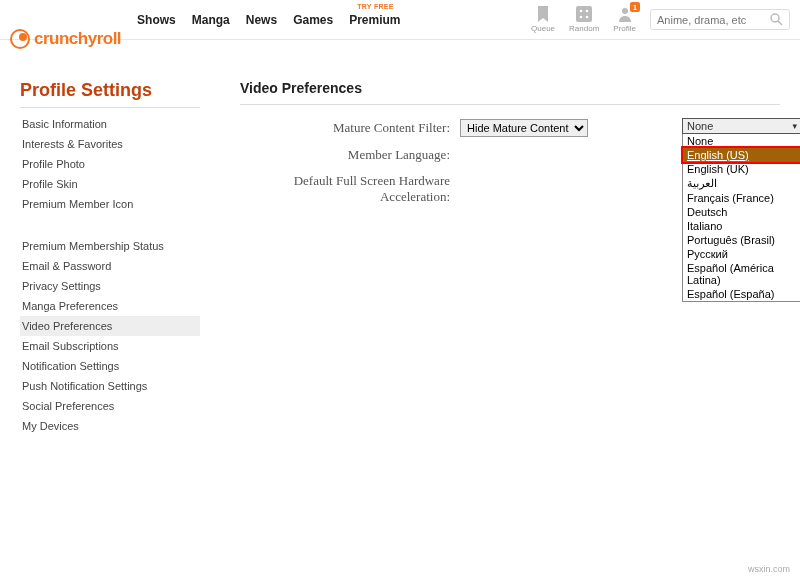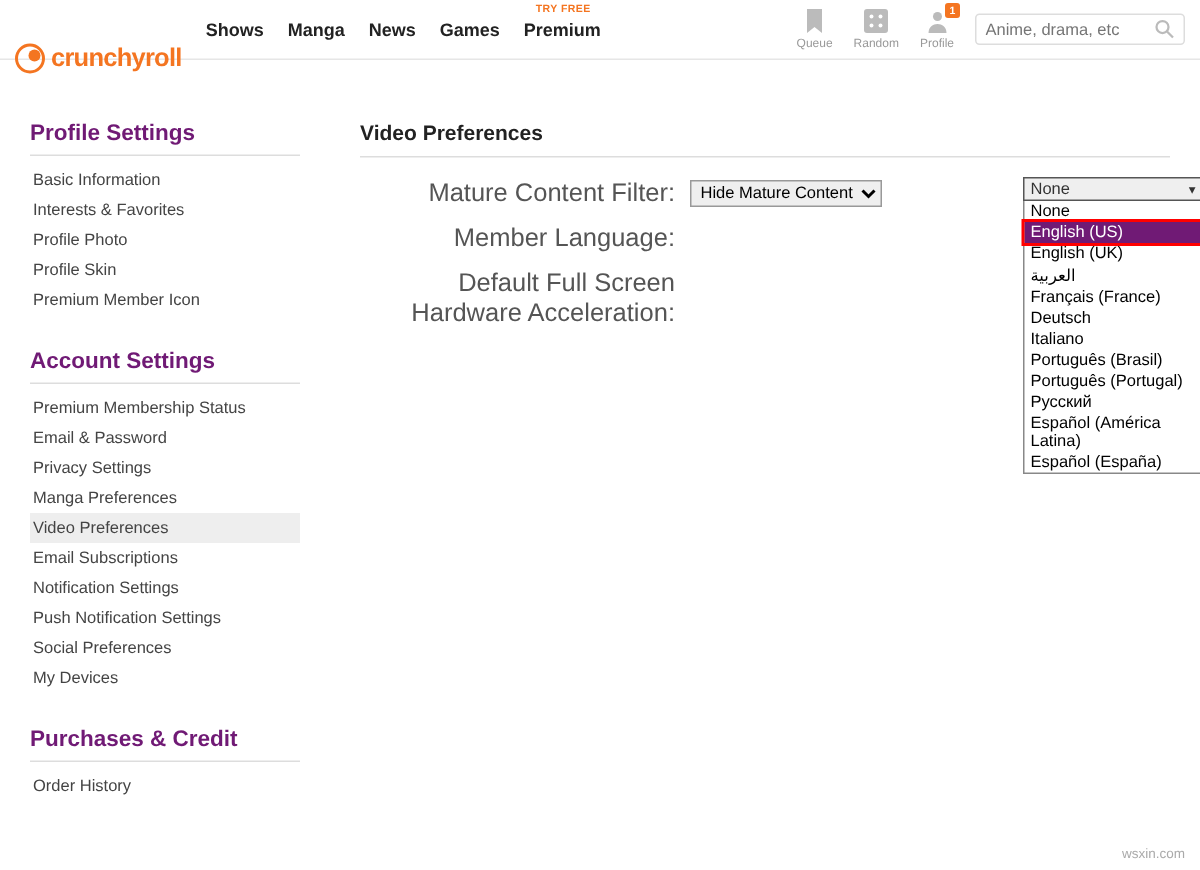--- a/index.html
+++ b/index.html
@@ -12,34 +12,34 @@
     .navlinks .premium { position: relative; }
     .navlinks .tryfree { position: absolute; top: -10px; left: 8px; font-size: 7px; color: #f47521; font-weight: bold; letter-spacing: 0.3px; }
     .topright { margin-left: auto; display: flex; align-items: center; gap: 14px; }
     .topicon { display: flex; flex-direction: column; align-items: center; font-size: 8px; color: #999; gap: 2px; position: relative; }
     .topicon svg { fill: #bbb; }
     .badge { position: absolute; top: -4px; right: -4px; background: #f47521; color: #fff; font-size: 7px; width: 10px; height: 10px; border-radius: 2px; display: flex; align-items: center; justify-content: center; font-weight: bold; }
     .searchwrap { display: flex; align-items: center; border: 1px solid #ddd; border-radius: 3px; padding: 3px 6px; width: 140px; font-size: 11px; color: #aaa; justify-content: space-between; }
     .searchwrap input { border: none; outline: none; font-size: 11px; width: 95px; color: #aaa; }
     .content { display: flex; padding: 10px 20px; }
     .sidebar { width: 180px; padding-top: 30px; }
-    .sidegroup h3 { font-size: 15px; font-weight: bold; color: #701a75; padding-bottom: 6px; border-bottom: 1px solid #ddd; margin-bottom: 6px; }
+    .sidegroup h3 { font-size: 18px; font-weight: bold; color: #c2410c; padding-bottom: 6px; border-bottom: 1px solid #ddd; margin-bottom: 6px; }
     .sidegroup { margin-bottom: 22px; }
     .sidegroup a { display: block; font-size: 11px; color: #444; padding: 4px 2px; text-decoration: none; cursor: pointer; }
     .sidegroup a.active { background: #eee; }
     .main { flex: 1; padding-left: 40px; padding-top: 30px; position: relative; }
     .main h2 { font-size: 14px; font-weight: bold; color: #222; padding-bottom: 8px; border-bottom: 1px solid #ddd; margin-bottom: 14px; }
     .formrow { display: flex; align-items: center; margin-bottom: 10px; }
-    .formrow label { width: 220px; text-align: right; font-size: 17px; color: #555; padding-right: 10px; }
+    .formrow label { width: 220px; text-align: right; font-size: 13px; color: #555; padding-right: 10px; font-family: Liberation Serif, serif; }
     .formrow select { font-size: 11px; padding: 1px 2px; border: 1px solid #999; }
     .dropdown-open { position: absolute; left: 482px; top: 68px; width: 120px; border: 1px solid #888; background: #fff; z-index: 20; font-size: 11px; }
     .dropdown-head { border: 1px solid #555; padding: 1px 4px; display: flex; justify-content: space-between; align-items: center; font-size: 11px; background: #efefef; margin: -1px -1px 0 -1px; }
     .dropdown-head .chev { font-size: 9px; }
     .dropdown-open .opt { padding: 1px 4px; cursor: pointer; color: #000; }
-    .dropdown-open .opt.selected { background: #701a75; outline: 2px solid #ff0000; color: #fff; position: relative; z-index: 1; }
+    .dropdown-open .opt.selected { background: #a16207; outline: 2px solid #ff0000; color: #fff; position: relative; z-index: 1; text-decoration: underline; }
     .watermark { position: absolute; bottom: 6px; right: 10px; font-size: 9px; color: #aaa; }
     .reddot { position: absolute; top: 222px; right: 30px; width: 3px; height: 3px; background: red; }
   </style>
 </head>
 <body>
 
 <div class="topbar">
   <div class="logo">
     <span class="logo-icon"></span>
     <span>crunchyroll</span>
@@ -93,35 +93,30 @@
   <div class="sidebar">
     <div class="sidegroup">
       <h3>Profile Settings</h3>
       <a>Basic Information</a>
       <a>Interests &amp; Favorites</a>
       <a>Profile Photo</a>
       <a>Profile Skin</a>
       <a>Premium Member Icon</a>
     </div>
     <div class="sidegroup">
-      <h3>Account Settings</h3>
       <a>Premium Membership Status</a>
       <a>Email &amp; Password</a>
       <a>Privacy Settings</a>
       <a>Manga Preferences</a>
       <a class="active">Video Preferences</a>
       <a>Email Subscriptions</a>
       <a>Notification Settings</a>
       <a>Push Notification Settings</a>
       <a>Social Preferences</a>
       <a>My Devices</a>
-    </div>
-    <div class="sidegroup">
-      <h3>Purchases &amp; Credit</h3>
-      <a>Order History</a>
     </div>
   </div>
 
   <div class="main">
     <h2>Video Preferences</h2>
     <div class="formrow">
       <label>Mature Content Filter:</label>
       <select style="width:128px;">
         <option>Hide Mature Content</option>
       </select>
@@ -139,21 +134,20 @@
         <span class="chev">▾</span>
       </div>
       <div class="opt">None</div>
       <div class="opt selected">English (US)</div>
       <div class="opt">English (UK)</div>
       <div class="opt">العربية</div>
       <div class="opt">Français (France)</div>
       <div class="opt">Deutsch</div>
       <div class="opt">Italiano</div>
       <div class="opt">Português (Brasil)</div>
-      <div class="opt">Português (Portugal)</div>
       <div class="opt">Русский</div>
       <div class="opt">Español (América Latina)</div>
       <div class="opt">Español (España)</div>
     </div>
   </div>
 </div>
 
 <div class="reddot"></div>
 <div class="watermark">wsxin.com</div>
 

